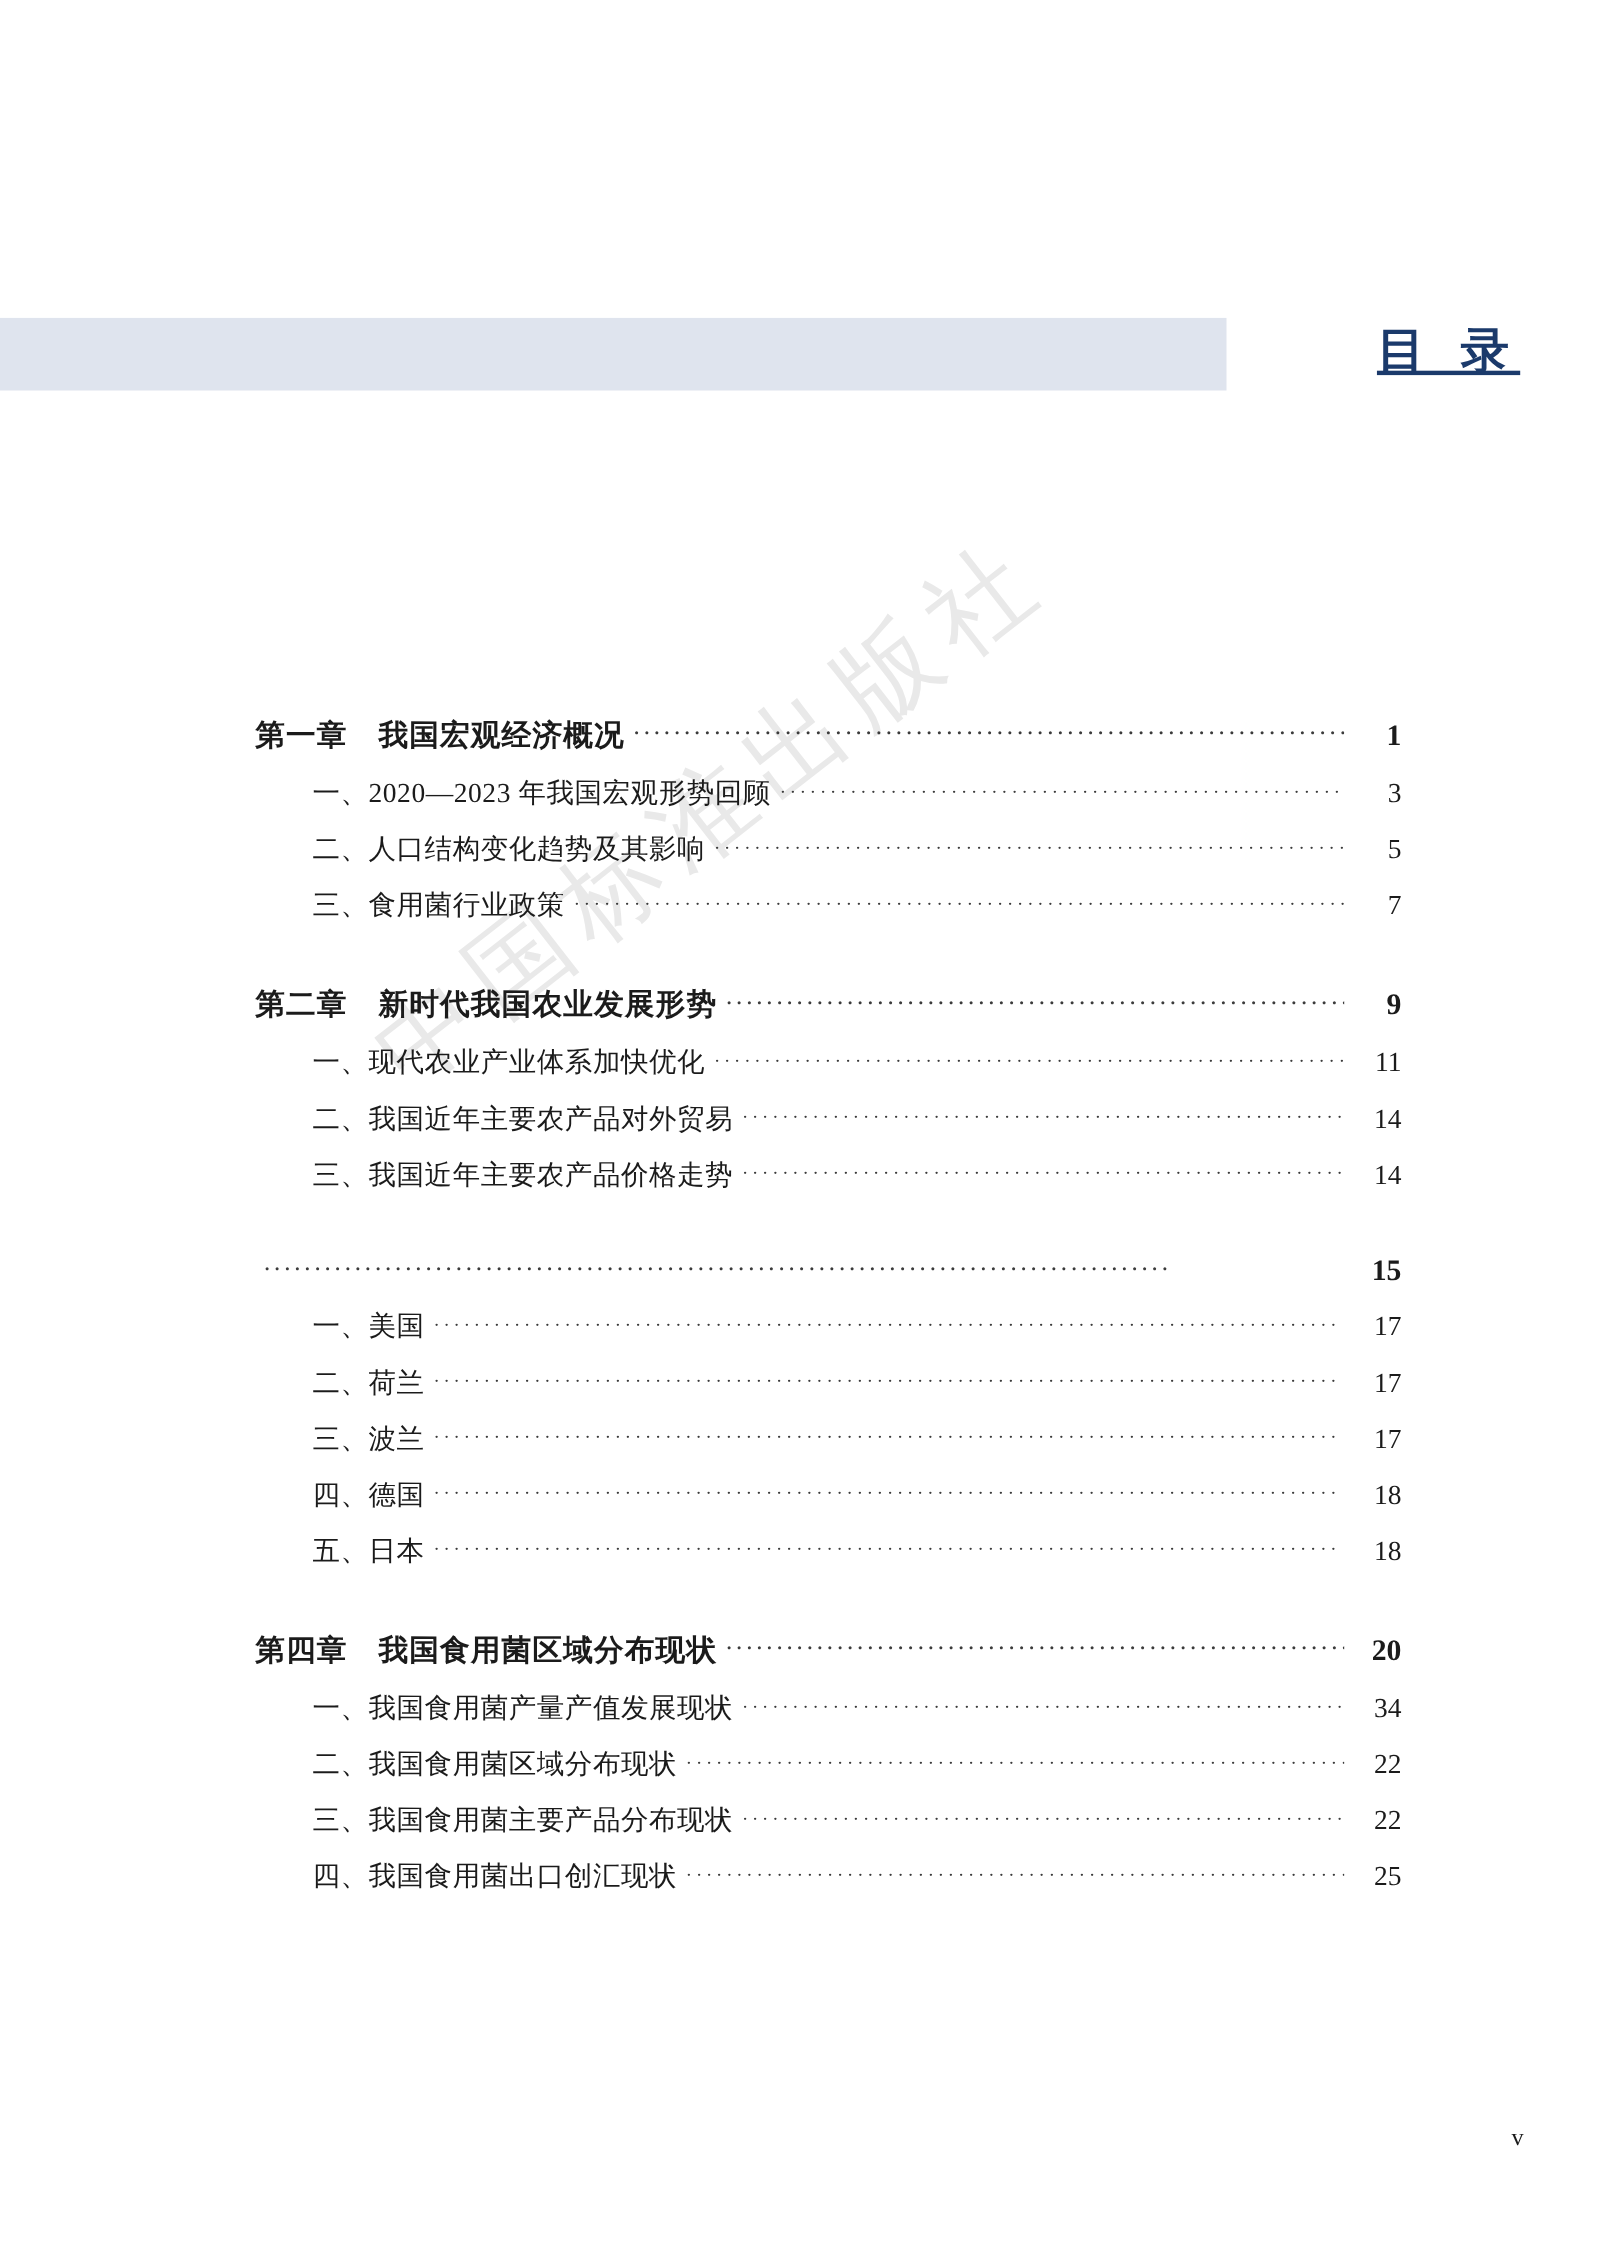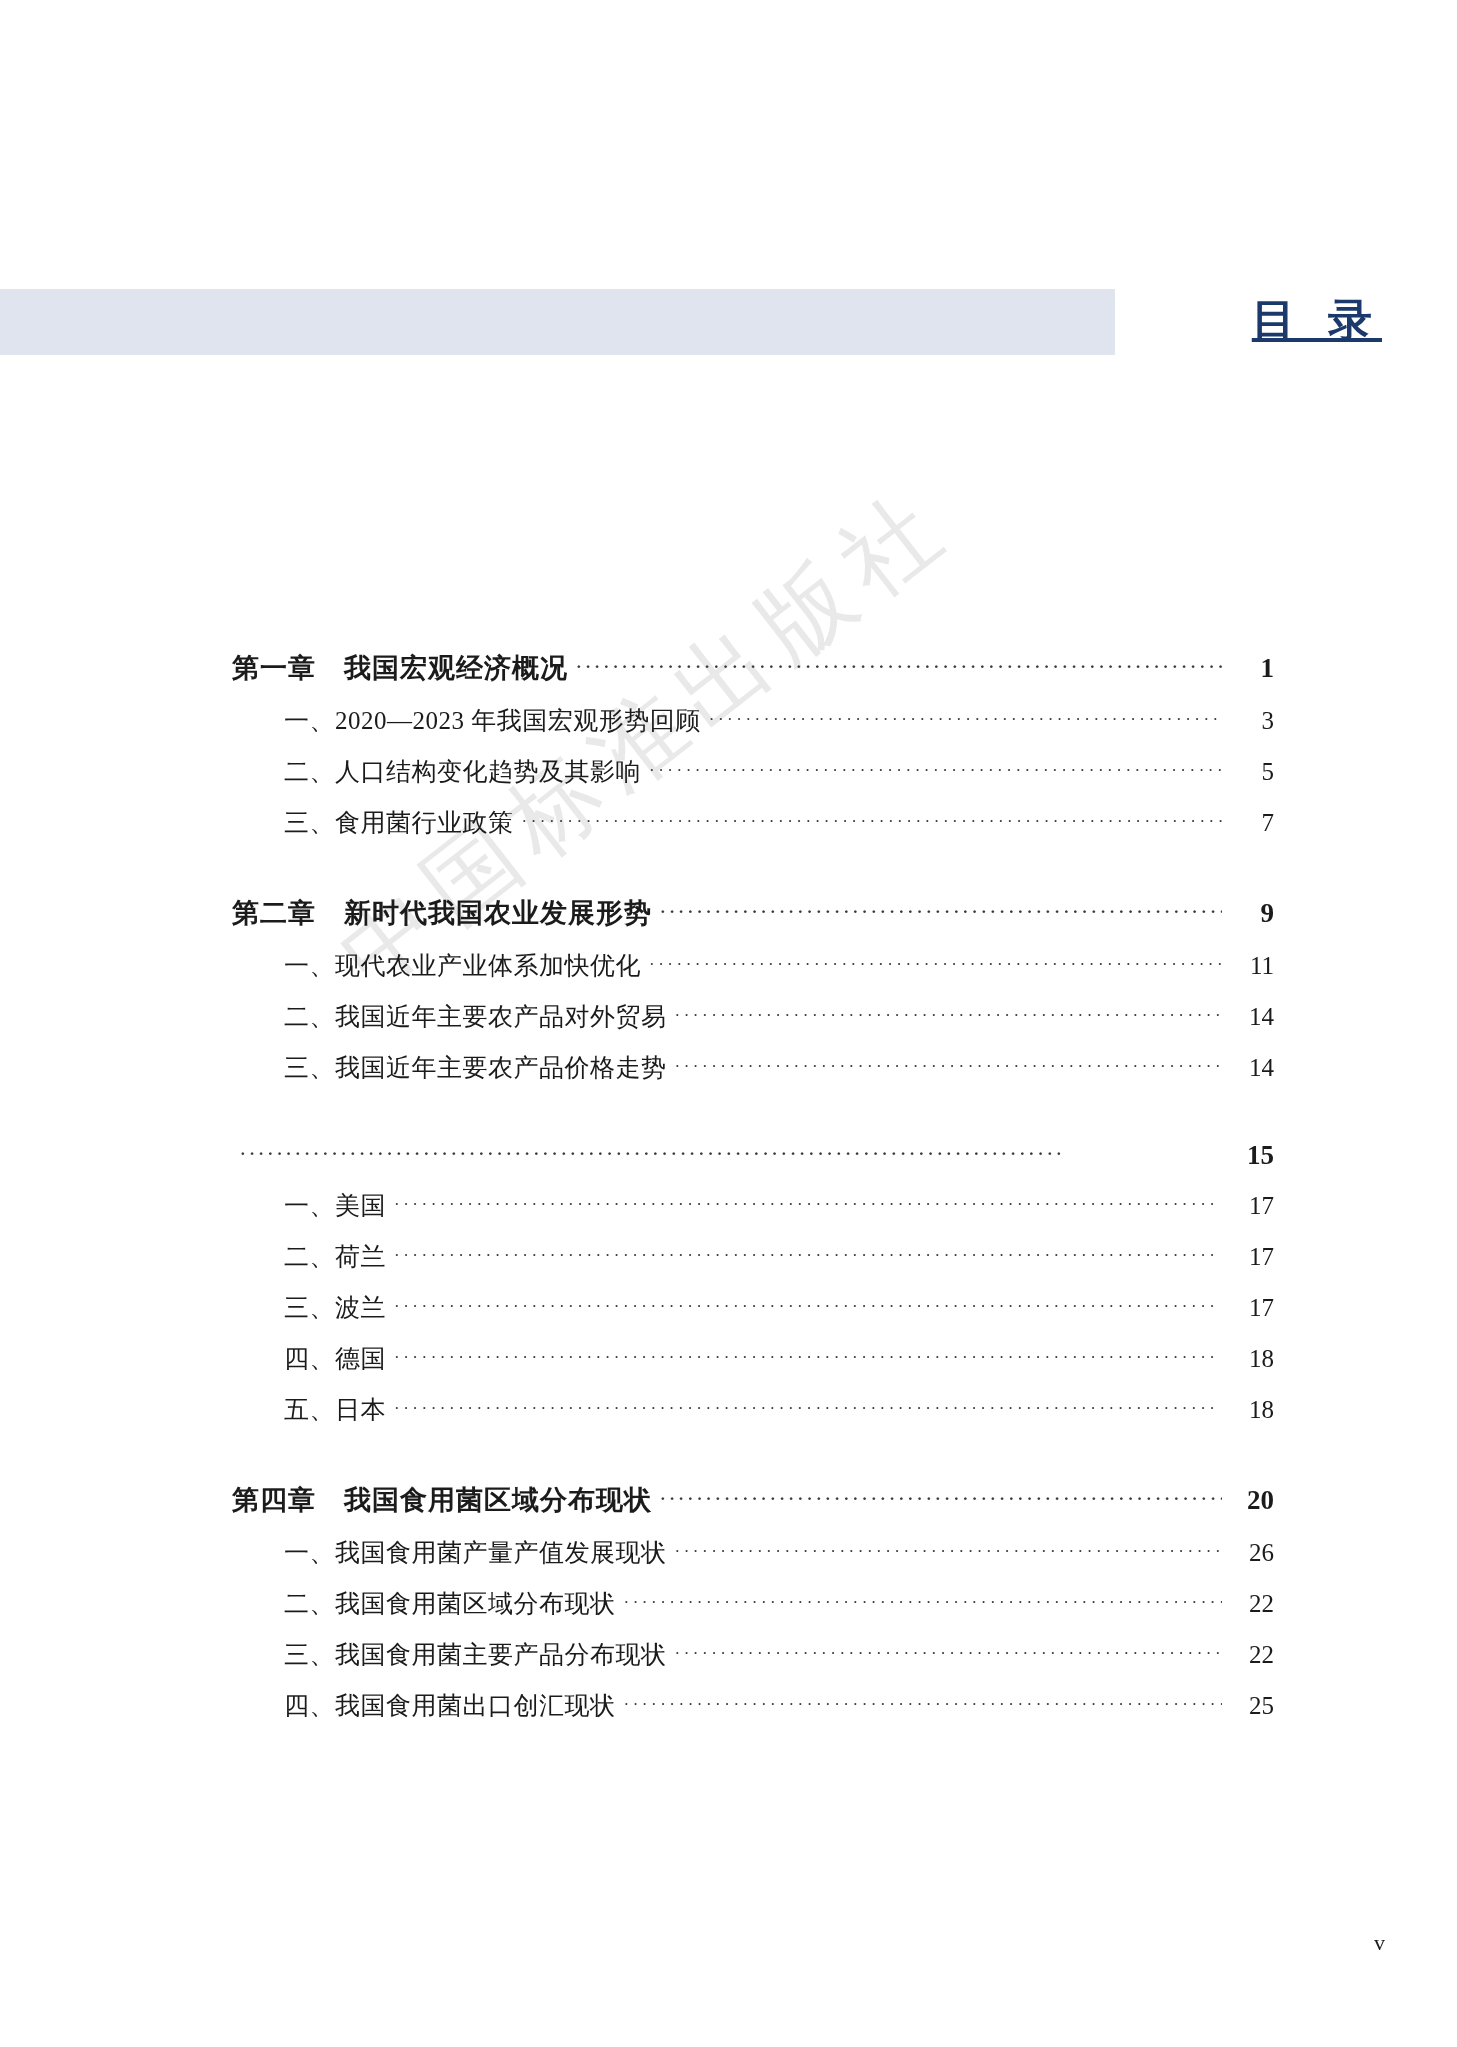--- a/index.html
+++ b/index.html
@@ -208,21 +208,21 @@
     </div>
     <div class="group-gap"></div>
     <div class="toc-entry level-1">
       <span class="label">第四章　我国食用菌区域分布现状</span>
       <span class="leader">··························································································</span>
       <span class="page">20</span>
     </div>
     <div class="toc-entry level-2">
       <span class="label">一、我国食用菌产量产值发展现状</span>
       <span class="leader">··························································································</span>
-      <span class="page">26</span>
+      <span class="page">34</span>
     </div>
     <div class="toc-entry level-2">
       <span class="label">二、我国食用菌区域分布现状</span>
       <span class="leader">··························································································</span>
       <span class="page">22</span>
     </div>
     <div class="toc-entry level-2">
       <span class="label">三、我国食用菌主要产品分布现状</span>
       <span class="leader">··························································································</span>
       <span class="page">22</span>

